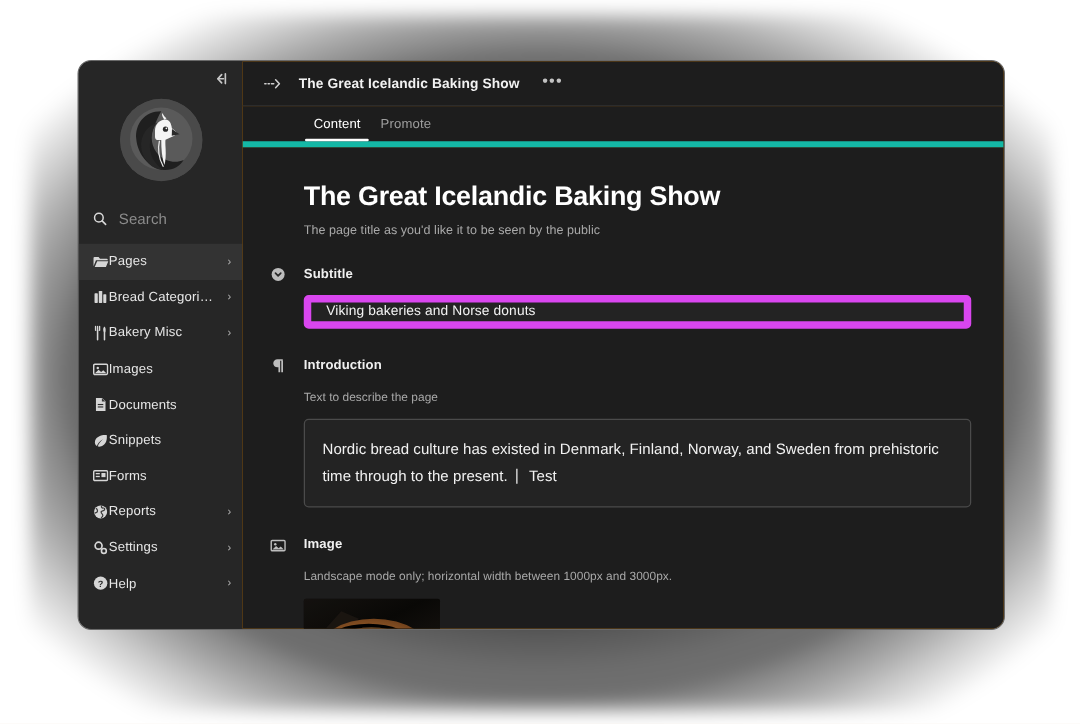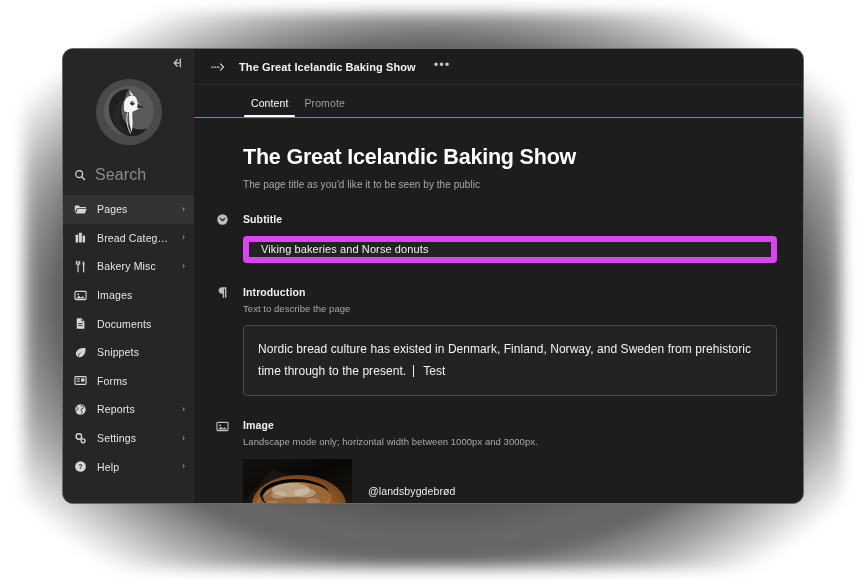--- a/index.html
+++ b/index.html
@@ -103,34 +103,33 @@
   .search-row {
     display: flex;
     align-items: center;
     height: 27px;
     padding-left: 11px;
     gap: 9px;
     cursor: text;
   }
   .search-row .s-ic { color: #d8d8d8; display:flex; }
   .search-ph {
-    font-size: 16px;
+    font-size: 12px;
     color: #8b8b8b;
     letter-spacing: 0.1px;
   }
 
   .nav { margin-top: 7px; }
 
   .nav-item {
     display: flex;
     align-items: center;
     height: 28.6px;
     padding-left: 11px;
     padding-right: 9px;
-    gap: 10px;
     color: #e3e3e3;
     cursor: pointer;
     position: relative;
   }
   .nav-item.active { background: #333333; }
   .nav-ic {
     width: 13px; height: 13px;
     flex: 0 0 13px;
     display: flex; align-items: center; justify-content: center;
     color: #d6d6d6;
@@ -188,21 +187,21 @@
     cursor: pointer;
   }
 
   .tabbar {
     height: 33px;
     flex: 0 0 33px;
     display: flex;
     align-items: flex-end;
     padding-left: 49px;
     gap: 0;
-    border-bottom: 1px solid #14b8a6;
+    border-bottom: 5px solid #14b8a6;
     background: #1d1d1d;
   }
   .tab {
     font-size: 10.5px;
     color: #9d9d9d;
     padding: 0 8px 8px 8px;
     cursor: pointer;
     position: relative;
     letter-spacing: 0.1px;
   }
@@ -250,21 +249,21 @@
   }
   .field-label {
     font-size: 10.5px;
     font-weight: bold;
     color: #f0f0f0;
     letter-spacing: 0.1px;
   }
   .field-help {
     font-size: 9.5px;
     color: #a9a9a9;
-    margin-top: 5px;
+    margin-top: 15px;
     letter-spacing: 0.05px;
   }
 
   .input-box {
     margin-top: 11px;
     background: #232323;
     border: 6px solid #d946ef;
     border-radius: 4px;
     height: 27px;
     display: flex;

